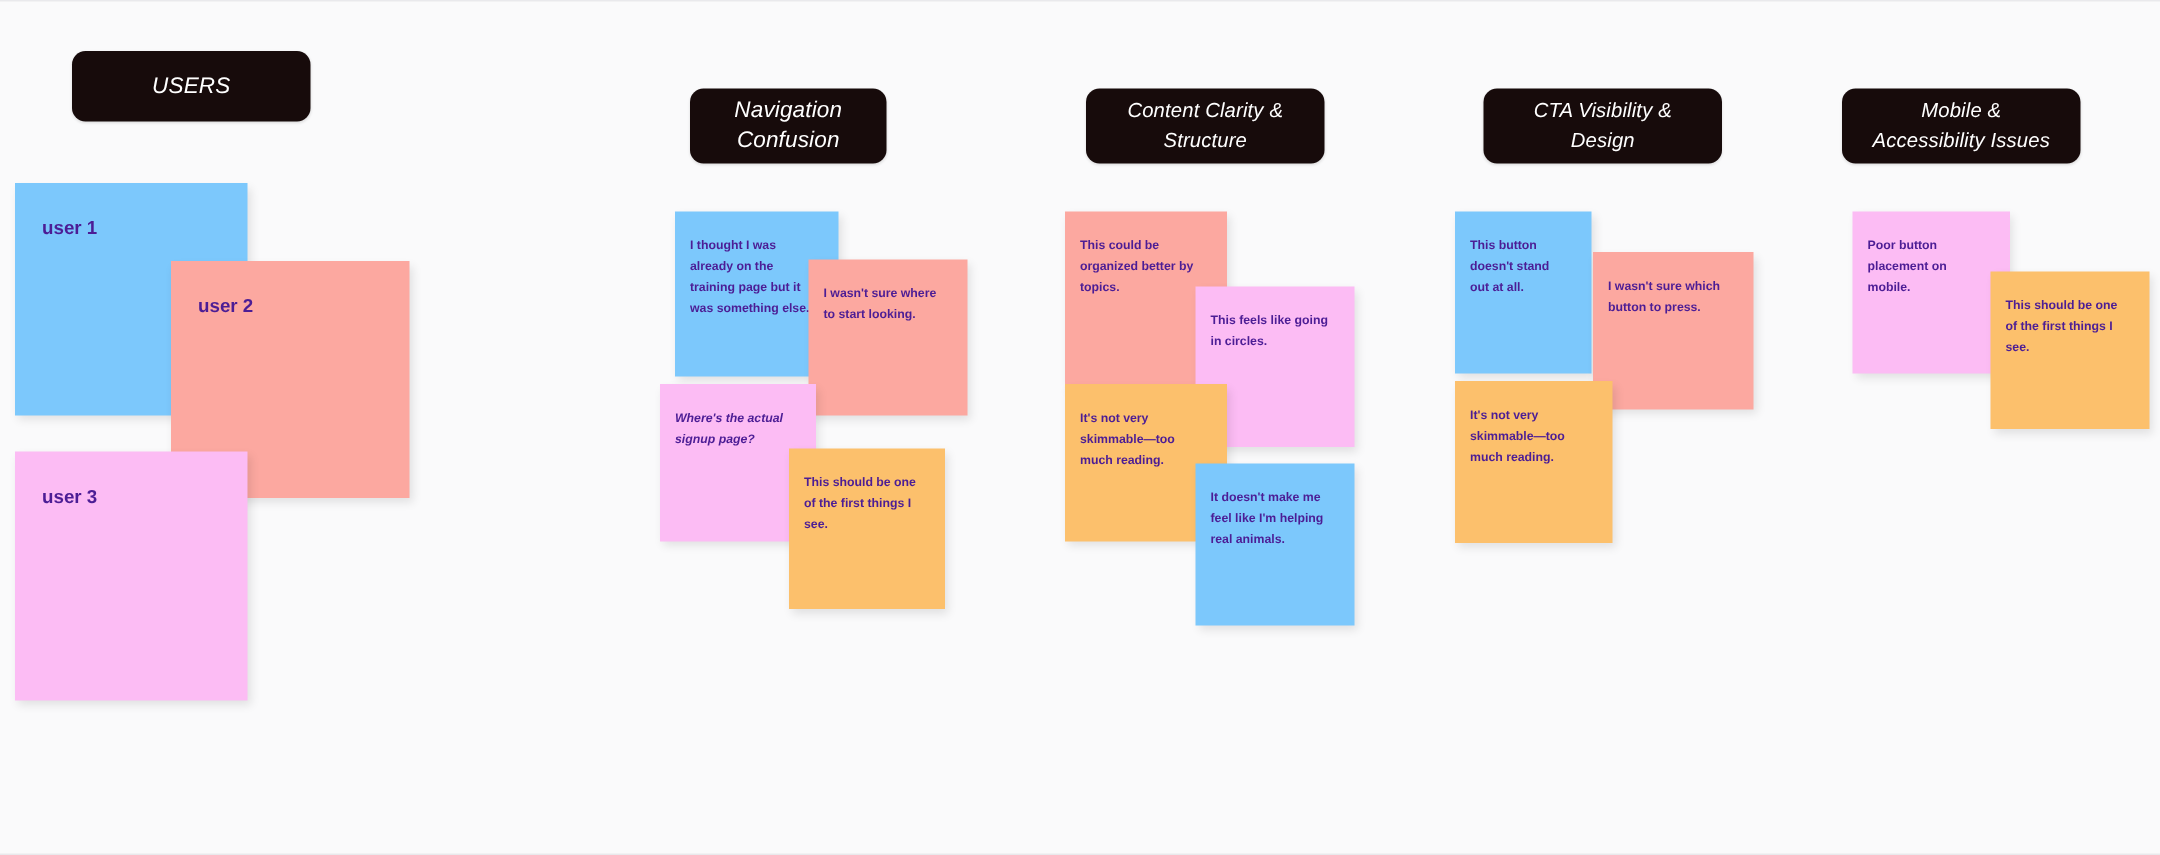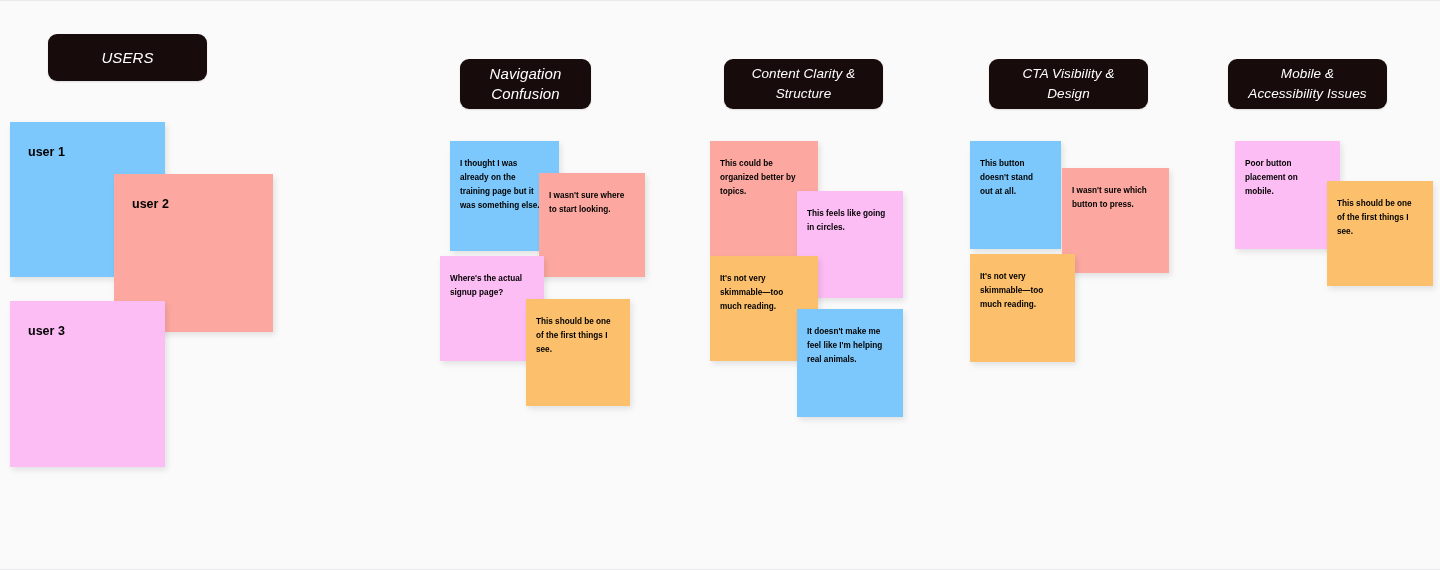--- a/index.html
+++ b/index.html
@@ -48,21 +48,21 @@
   
   .note {
     position: absolute;
     box-sizing: border-box;
     box-shadow: 2px 3px 6px rgba(0,0,0,0.10);
     overflow: hidden;
   }
   .note .note-text {
     display: block;
     font-weight: 700;
-    color: #000000;
+    color: #4c1d95;
     white-space: pre-wrap;
   }
 
   
   .note.user .note-text {
     font-size: 12.5px;
     line-height: 16px;
     padding: 22px 0 0 18px;
   }
   
@@ -93,21 +93,21 @@
       <div class="note user c-pink" style="left: 10px; top: 300px; width: 155px; height: 166px; z-index: 12;">
         <span class="note-text">user 3</span>
       </div>
       <div class="pill" style="left: 460px; top: 58px; width: 131px; height: 50px;">Navigation Confusion</div>
       <div class="note quote c-blue" style="left: 450px; top: 140px; width: 109px; height: 110px; z-index: 10;">
         <span class="note-text">I thought I was already on the training page but it was something else.</span>
       </div>
       <div class="note quote c-salmon" style="left: 539px; top: 172px; width: 106px; height: 104px; z-index: 11;">
         <span class="note-text">I wasn't sure where to start looking.</span>
       </div>
-      <div class="note quote c-pink" style="left: 440px; top: 255px; width: 104px; height: 105px; z-index: 12;">
+      <div class="note quote c-pink" style="left: 440px; top: 255px; width: 104px; height: 105px; z-index: 12; font-style: italic;">
         <span class="note-text">Where's the actual signup page?</span>
       </div>
       <div class="note quote c-orange" style="left: 526px; top: 298px; width: 104px; height: 107px; z-index: 13;">
         <span class="note-text">This should be one of the first things I see.</span>
       </div>
       <div class="pill small" style="left: 724px; top: 58px; width: 159px; height: 50px;">Content Clarity &amp; Structure</div>
       <div class="note quote c-salmon" style="left: 710px; top: 140px; width: 108px; height: 117px; z-index: 10;">
         <span class="note-text">This could be organized better by topics.</span>
       </div>
       <div class="note quote c-pink" style="left: 797px; top: 190px; width: 106px; height: 107px; z-index: 11;">

